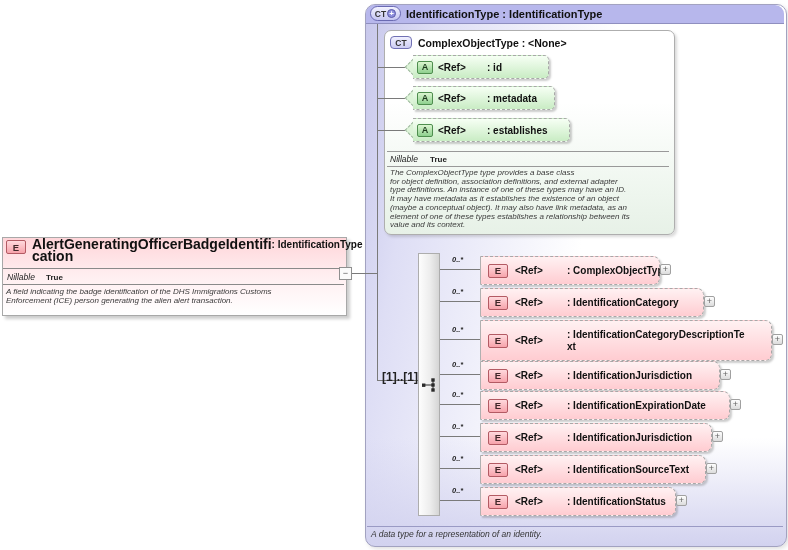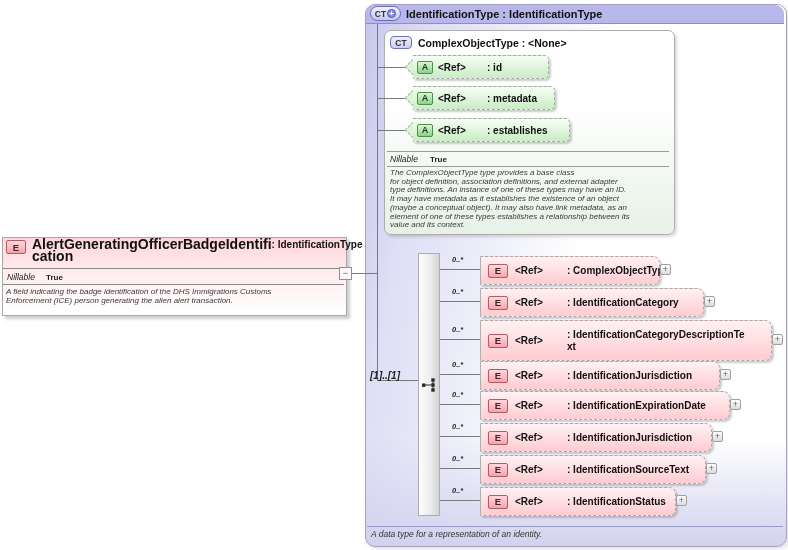--- a/index.html
+++ b/index.html
@@ -69,21 +69,21 @@
      background:linear-gradient(180deg,#ffd5d9 0%,#ffeef0 48%,#ffffff 100%);
      box-shadow:3px 3px 3px rgba(0,0,0,.2);}
   .left-title{left:32px;top:239px;display:flex;align-items:flex-start;}
   .left-title .namecol{min-width:201px;font-size:14px;font-weight:bold;line-height:11.5px;}
   .left-title .typecol{font-size:10px;font-weight:bold;white-space:nowrap;}
 
   
   .hl,.vl{background:#7a7a7a;}
   .minusbox{left:339px;top:267px;width:13px;height:13px;border:1px solid #8f8f8f;background:#fafafa;
      color:#555;font-size:9px;line-height:11px;text-align:center;box-sizing:border-box;}
-  .seq-card{left:370px;top:370px;font-size:10px;font-style:italic;font-weight:bold;color:#222;}
+  .seq-card{left:382px;top:370px;font-size:12px;font-weight:bold;color:#222;}
   .seqbar{left:418px;top:253px;width:22px;height:263px;border:1px solid #adadad;box-sizing:border-box;
      background:linear-gradient(90deg,#fdfdfd,#ededed 55%,#d5d5d5);}
 </style>
 </head>
 <body>
 
 <div class="stage">
 
   <div class="abs outer-box"></div>
   <div class="abs outer-header"></div>

